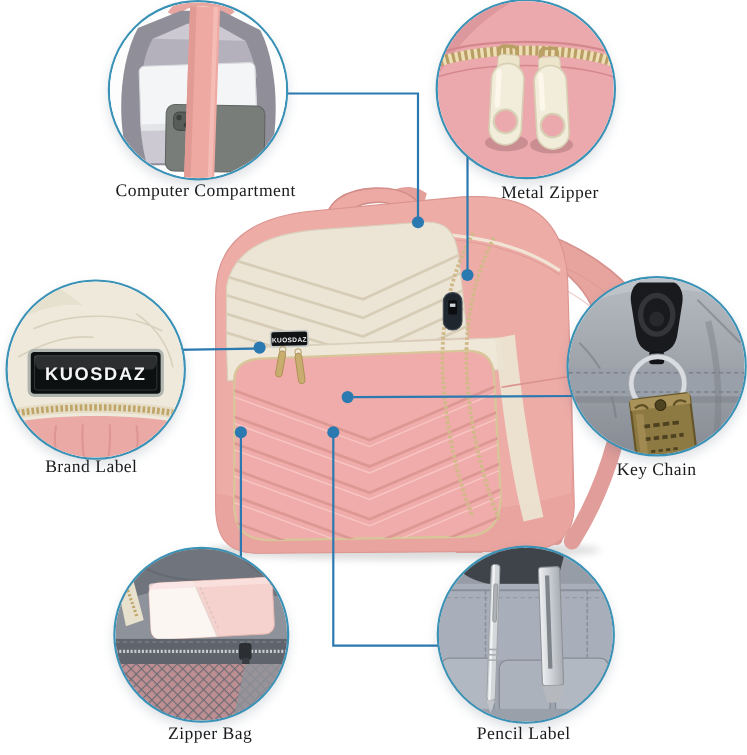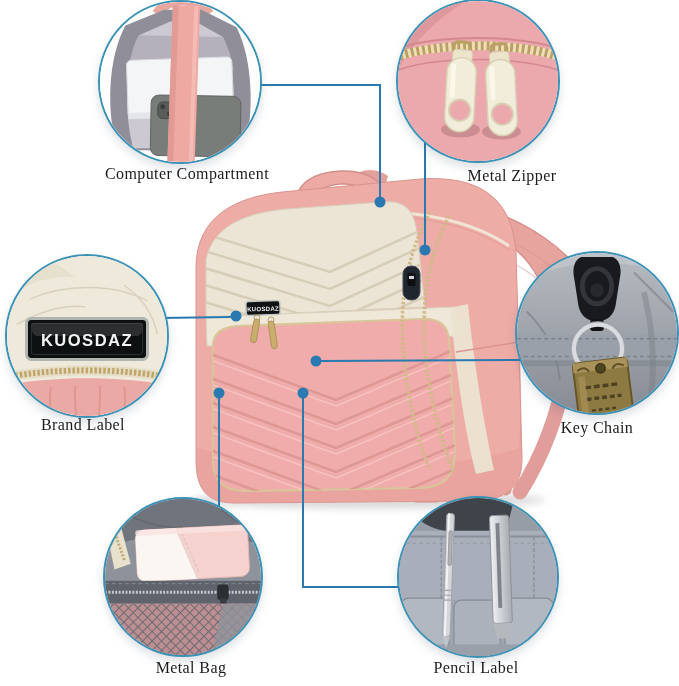--- a/index.html
+++ b/index.html
@@ -20,21 +20,21 @@
   #c-mz { left:396px; top:-1px;   width:164px; height:164px; }
   #c-bl { left:5px;   top:254px;  width:164px; height:164px; }
   #c-kc { left:515px; top:251px;  width:164px; height:164px; }
   #c-wb { left:103px; top:497px;  width:160px; height:160px; }
   #c-pc { left:397px; top:496px;  width:162px; height:162px; }
   .label {
     position:absolute; z-index:4; width:200px; text-align:center;
     font-size:16px; line-height:22px; color:#1b1b1d; letter-spacing:.4px;
   }
   #l-cc { left:87px;  top:163px; }
-  #l-mz { left:412px; top:165px; }
+  #l-mz { left:400px; top:165px; }
   #l-bl { left:-17px; top:414px; }
   #l-kc { left:497px; top:417px; }
   #l-wb { left:91px;  top:657px; }
   #l-pc { left:376px; top:657px; }
 </style>
 </head>
 <body>
 
 <div class="canvas">
 
@@ -334,16 +334,16 @@
         <rect x="102" y="26" width="4" height="88" fill="#7f848a"></rect>
         <polygon points="96,130 116,130 112,146 100,146" fill="#b5b9be"></polygon>
       </g>
     </svg>
   </div>
 
   <div class="label" id="l-cc">Computer Compartment</div>
   <div class="label" id="l-mz">Metal Zipper</div>
   <div class="label" id="l-bl">Brand Label</div>
   <div class="label" id="l-kc">Key Chain</div>
-  <div class="label" id="l-wb">Metal Bag</div>
+  <div class="label" id="l-wb">Zipper Bag</div>
   <div class="label" id="l-pc">Pencil Label</div>
 
 </div>
 
 </body></html>

